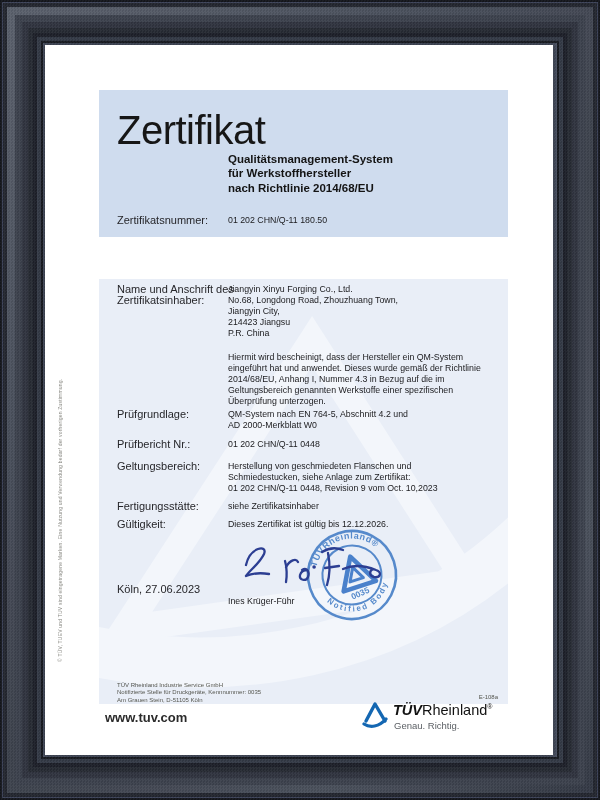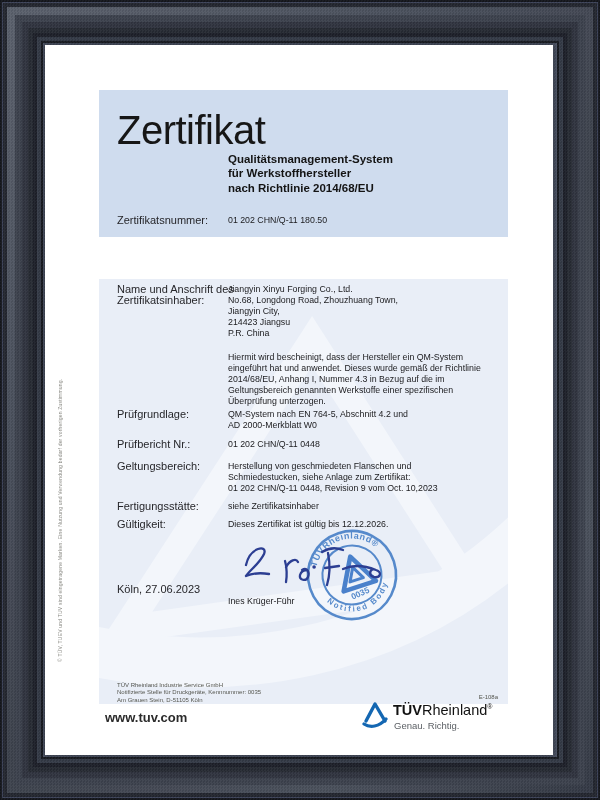--- a/index.html
+++ b/index.html
@@ -38,21 +38,21 @@
   .r-place{top:305px;} .r-signer{top:317px;}
   .stamp{position:absolute;left:193px;top:236px;opacity:.93;}
   .signature{position:absolute;left:139px;top:258px;}
   .issuer{position:absolute;left:18px;top:403px;font-size:6px;line-height:7.3px;color:#55564f;white-space:pre-line;}
   .form-code{position:absolute;right:10px;top:415px;font-size:6px;color:#55564f;}
   
   .website{position:absolute;left:60px;top:665px;font-size:13px;font-weight:700;color:#2b2b2b;}
   .brand{position:absolute;left:317px;top:653px;width:180px;height:44px;}
   .brand-tri{position:absolute;left:0;top:2px;}
   .brand-text{position:absolute;left:31px;top:4px;font-size:14.5px;color:#121212;white-space:nowrap;}
-  .brand-text .bold{font-weight:700;}
+  .brand-text .bold{font-weight:700;font-style:italic;}
   .brand-text sup{font-size:7px;}
   .tagline{position:absolute;left:32px;top:22px;font-size:9.5px;color:#5c6065;text-align:center;}
 </style>
 </head>
 <body>
 
 <div class="scene">
   <div class="ring f1"></div>
   <div class="ring f2"></div>
   <div class="ring f3"></div>

